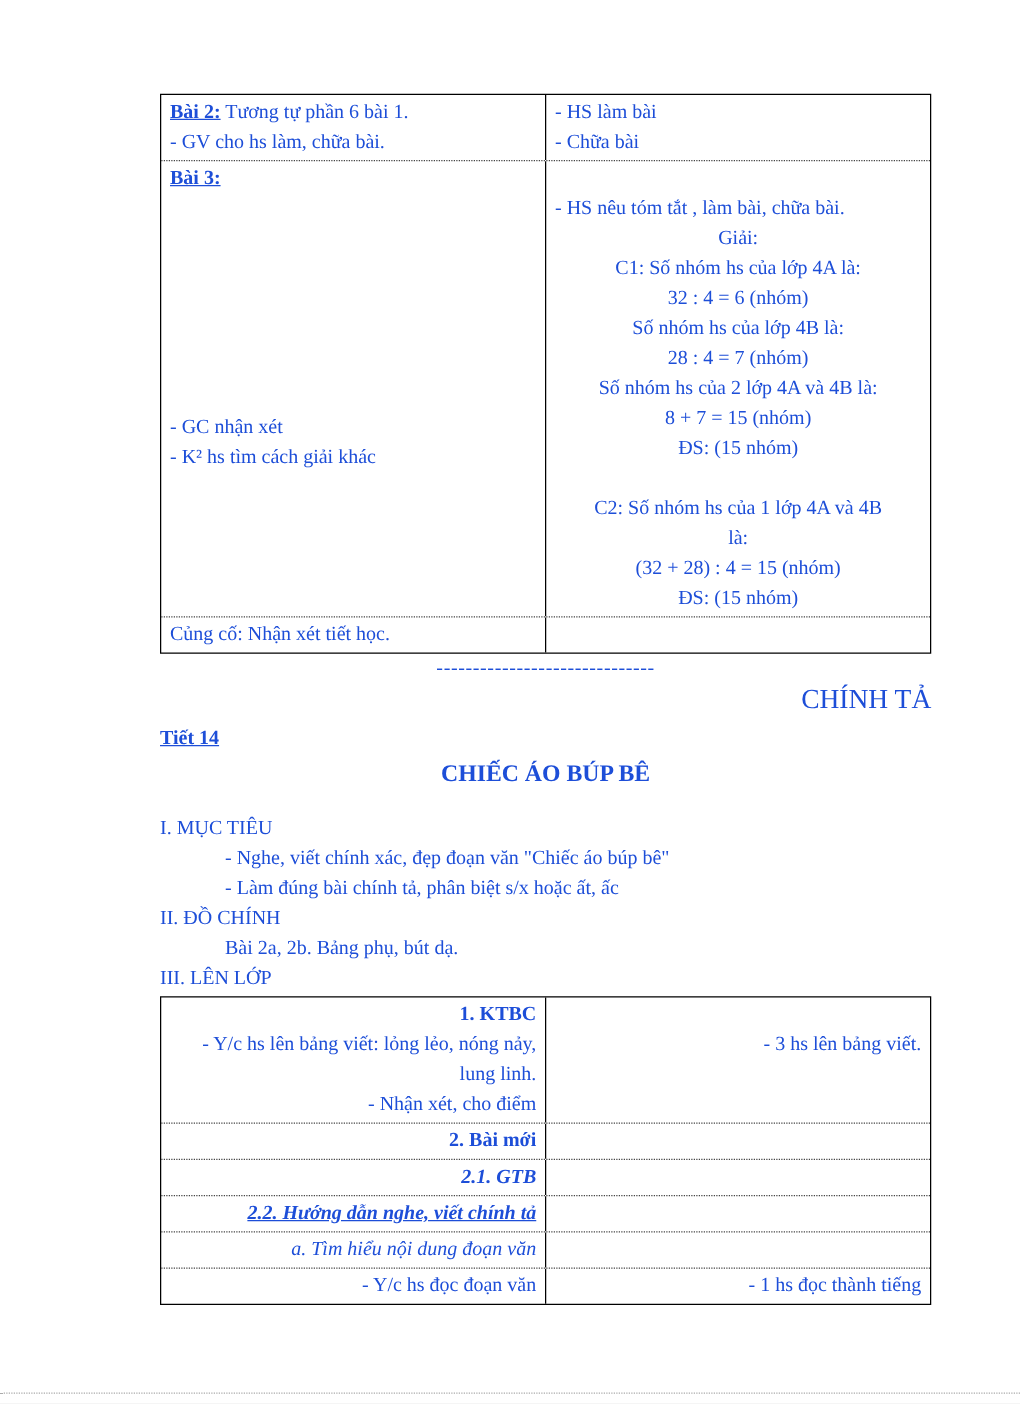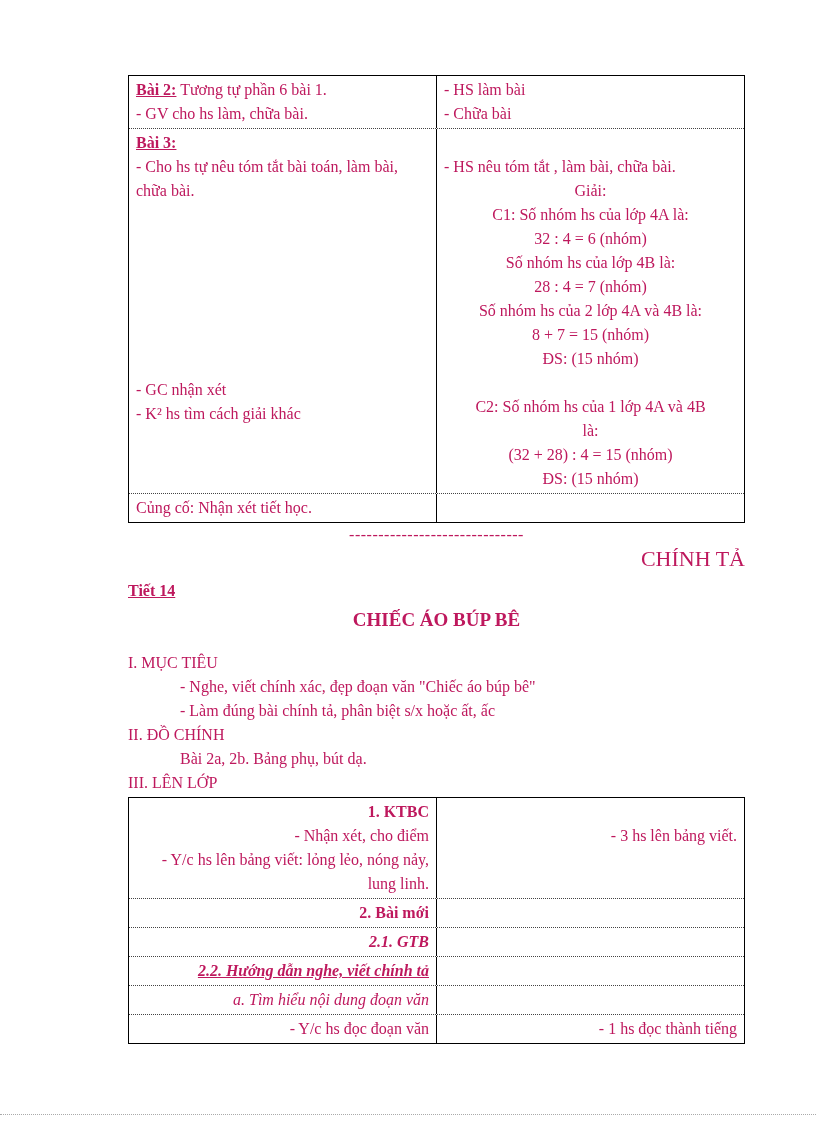--- a/index.html
+++ b/index.html
@@ -1,19 +1,19 @@
 <!DOCTYPE html>
 <html><head>
 <meta charset="utf-8">
 <style>
   * { box-sizing: border-box; }
   html,body { margin:0; padding:0; background:#e8e8e8; }
   .page {
     width:816px; height:1123px; margin:0 auto; background:#ffffff; position:relative;
-    font-family:"Liberation Serif","DejaVu Serif",serif; font-size:16px; color:#be185d;
+    font-family:"Liberation Serif","DejaVu Serif",serif; font-size:16px; color:#1d4ed8;
     overflow:hidden;
   }
   .content { position:absolute; left:128px; top:75px; width:617px; }
   .line { line-height:24px; min-height:24px; }
   .tbl { border:1px solid #000; width:100%; }
   .trow { display:grid; grid-template-columns:308px 1fr; }
   .trow + .trow { border-top:1px dotted #444; }
   .cell { padding:2px 7px; }
   .cell-l { border-right:1px solid #000; }
   .b   { font-weight:bold; }
@@ -47,21 +47,20 @@
         </div>
         <div class="cell">
           <div class="line">- HS làm bài</div>
           <div class="line">- Chữa bài</div>
         </div>
       </div>
 
       <div class="trow">
         <div class="cell cell-l">
           <div class="line"><span class="bu">Bài 3:</span></div>
-          <div class="line">- Cho hs tự nêu tóm tắt bài toán, làm bài, chữa bài.</div>
           <div class="gap-tall"></div>
           <div class="line">- GC nhận xét</div>
           <div class="line">- K² hs tìm cách giải khác</div>
         </div>
         <div class="cell">
           <div class="line mt-line">- HS nêu tóm tắt , làm bài, chữa bài.</div>
           <div class="center">
             <div class="line">Giải:</div>
             <div class="line">C1: Số nhóm hs của lớp 4A là:</div>
             <div class="line">32 : 4 = 6 (nhóm)</div>
@@ -97,22 +96,22 @@
     <div class="line indent">- Làm đúng bài chính tả, phân biệt s/x hoặc ất, ấc</div>
     <div class="line">II. ĐỒ CHÍNH</div>
     <div class="line indent">Bài 2a, 2b. Bảng phụ, bút dạ.</div>
     <div class="line">III. LÊN LỚP</div>
 
     <div class="tbl" style="margin-top:2px;text-align:right;">
 
       <div class="trow">
         <div class="cell cell-l">
           <div class="line b">1. KTBC</div>
+          <div class="line">- Y/c hs lên bảng viết: lỏng lẻo, nóng nảy, lung linh.</div>
           <div class="line">- Nhận xét, cho điểm</div>
-          <div class="line">- Y/c hs lên bảng viết: lỏng lẻo, nóng nảy, lung linh.</div>
         </div>
         <div class="cell">
           <div class="line mt-line">- 3 hs lên bảng viết.</div>
         </div>
       </div>
 
       <div class="trow">
         <div class="cell cell-l">
           <div class="line b">2. Bài mới</div>
         </div>

